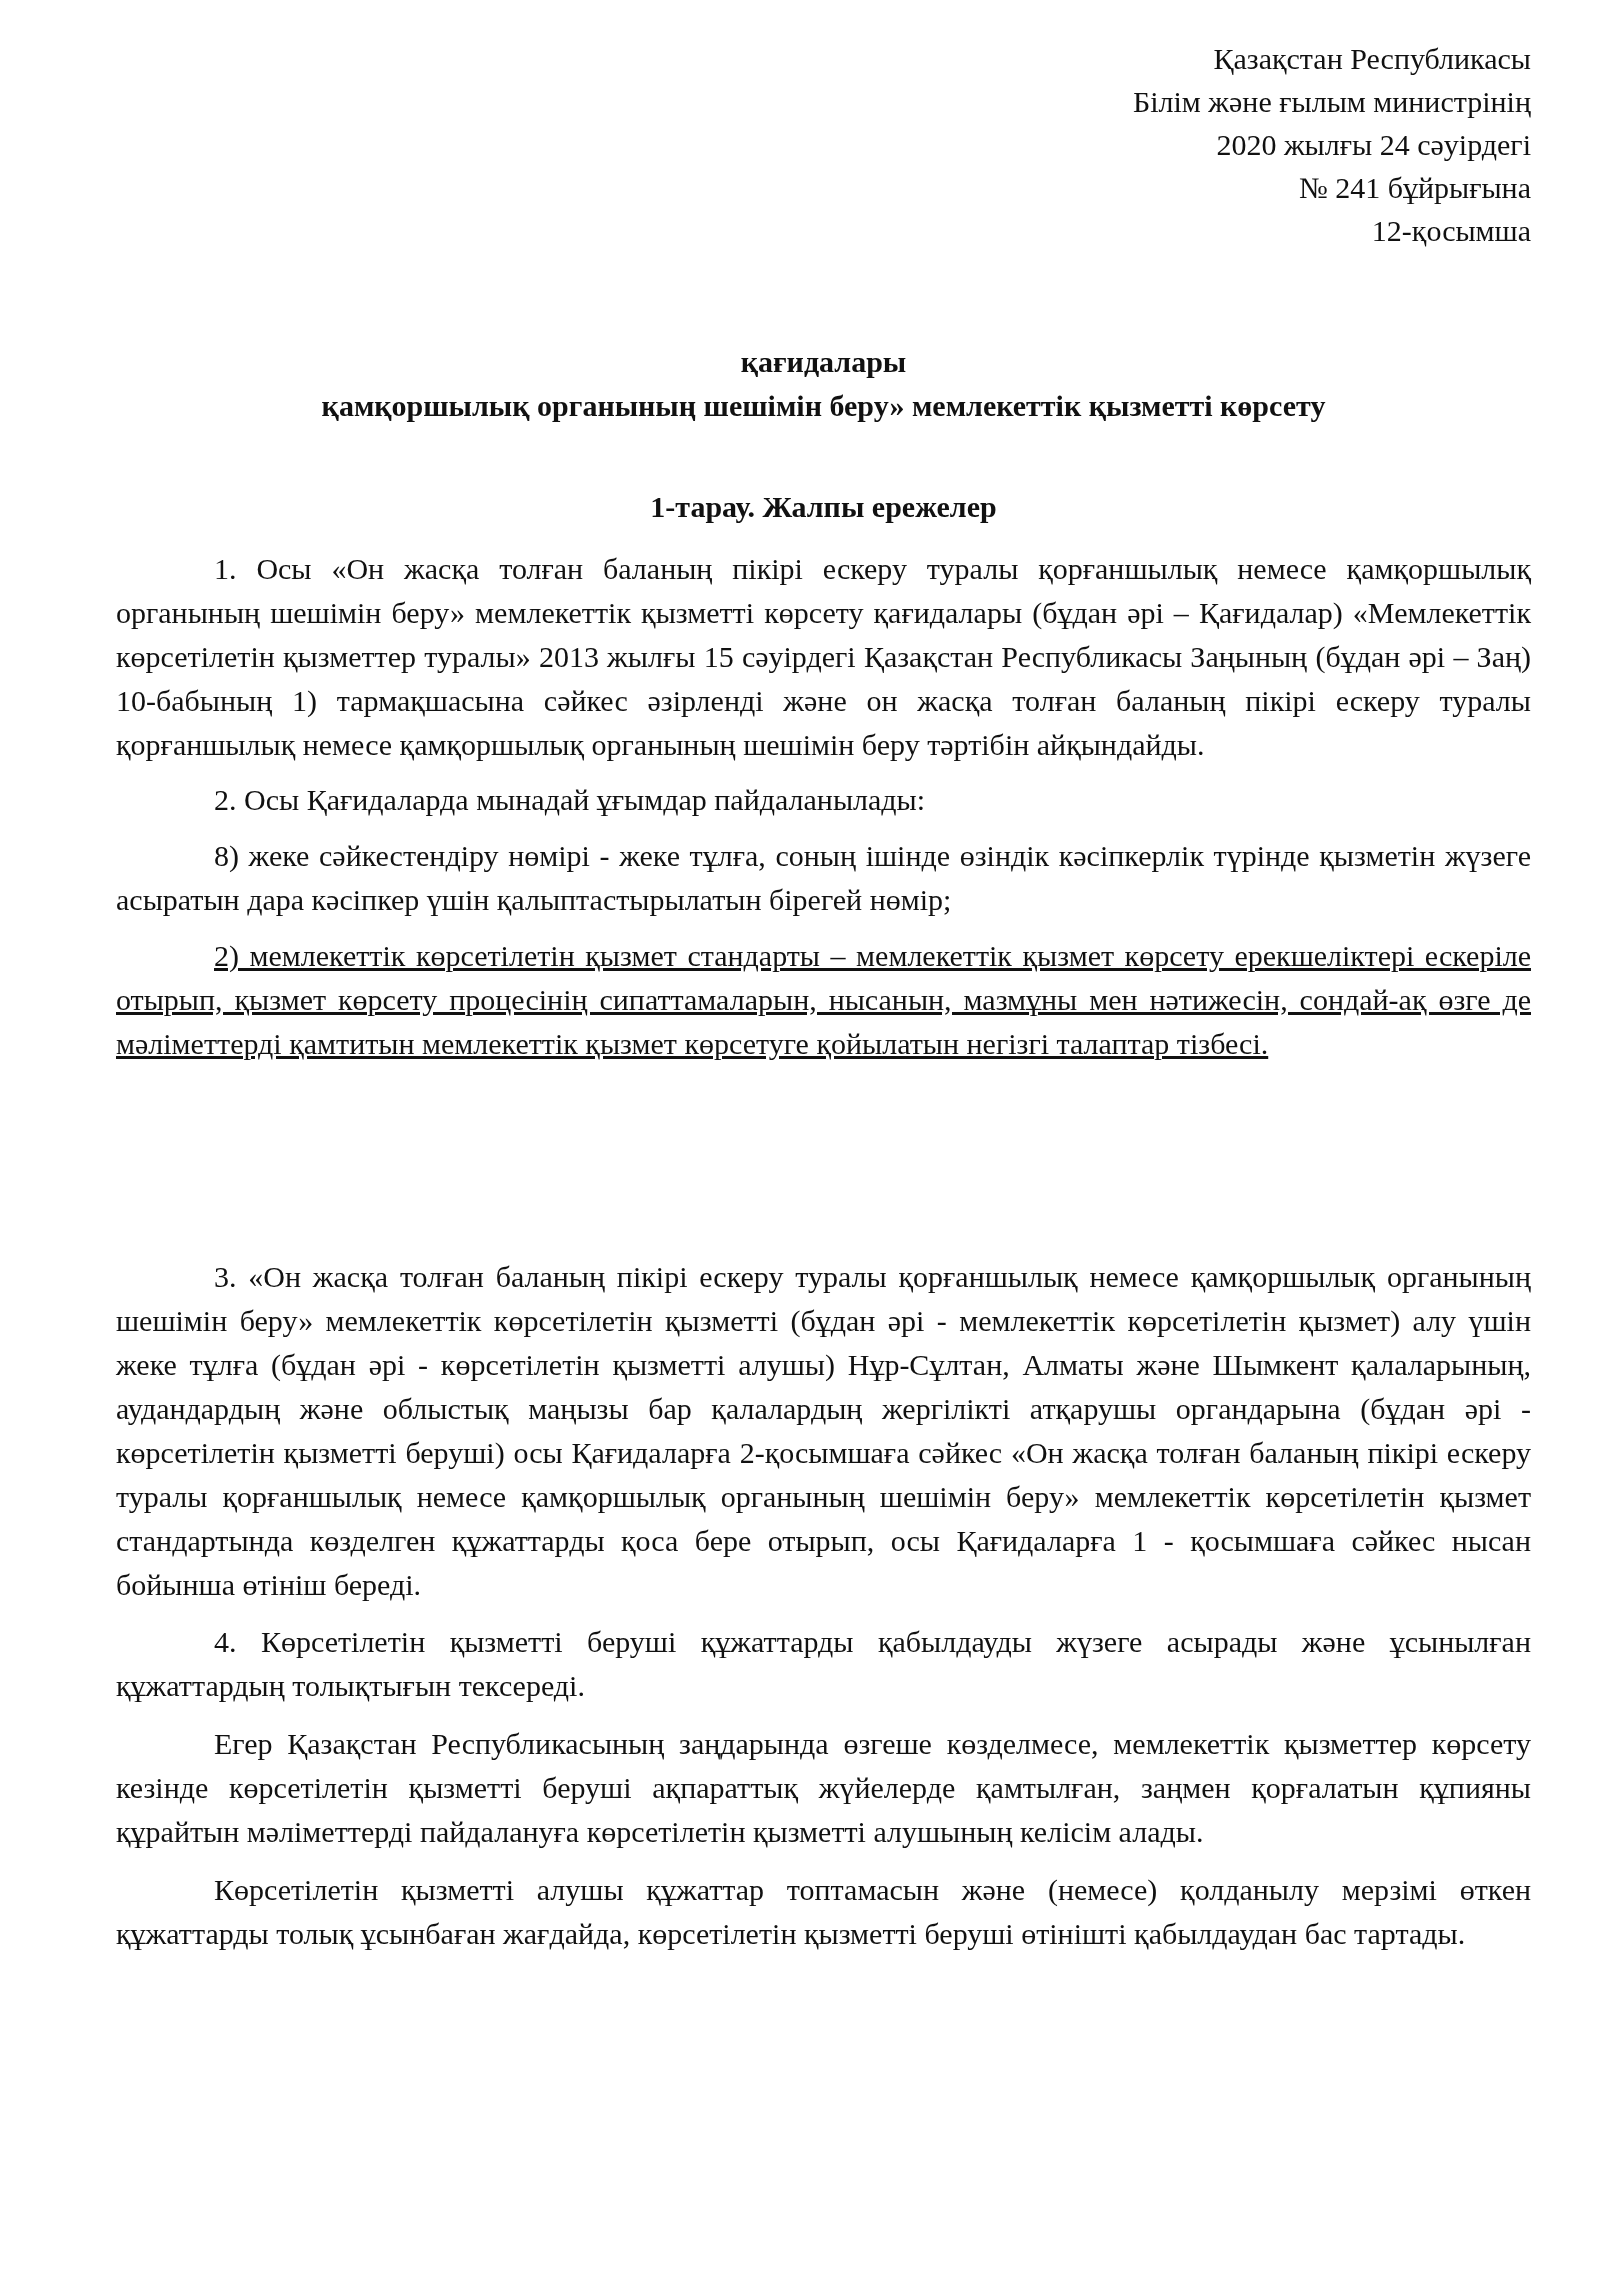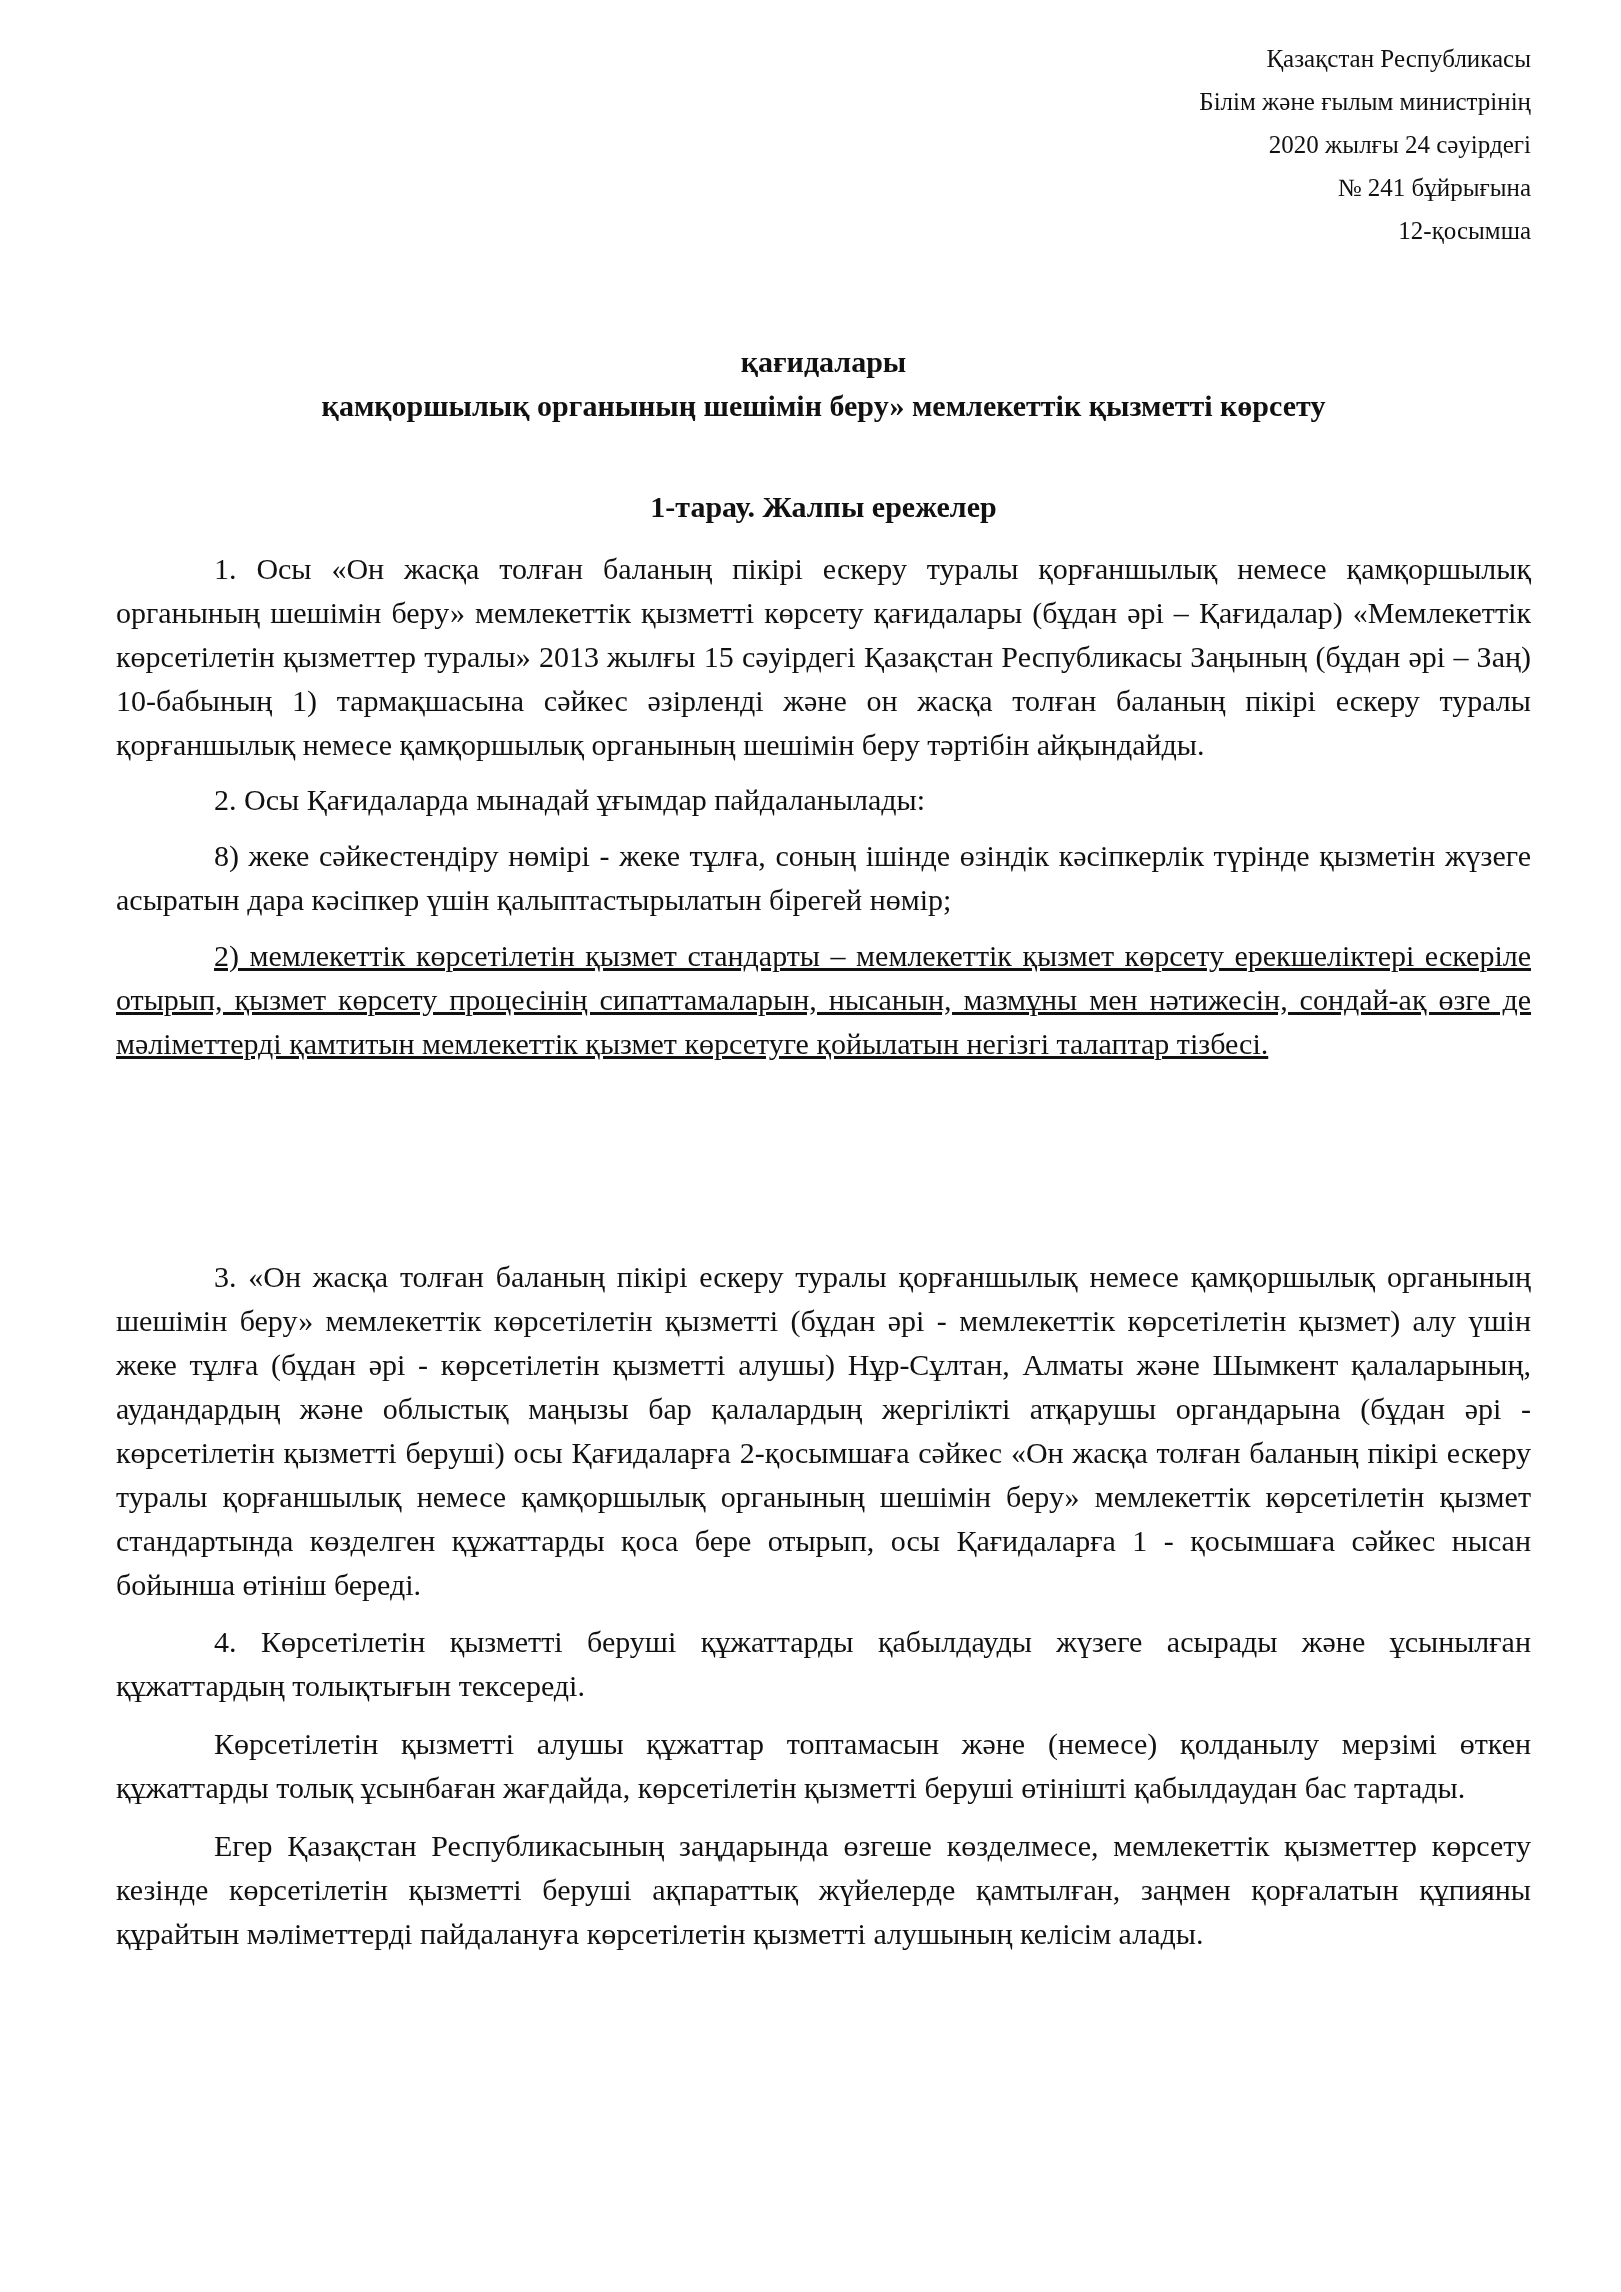--- a/index.html
+++ b/index.html
@@ -4,21 +4,21 @@
 <style>
   html, body { margin: 0; padding: 0; background: #ffffff; }
   body {
     width: 1621px; height: 2293px; overflow: hidden; position: relative;
     font-family: "Liberation Serif", "DejaVu Serif", serif;
     color: #111111;
   }
   .page { position: absolute; left: 116px; top: 0; width: 1415px; }
   .appendix-header {
     position: absolute; right: 0; top: 37px; text-align: right;
-    font-size: 25px; line-height: 43px;
+    font-size: 30px; line-height: 43px;
   }
   .doc-title {
     position: absolute; left: 0; top: 340px; width: 1415px; text-align: center;
     font-weight: bold; font-size: 30px; line-height: 44px;
   }
   .chapter {
     text-align: center; font-weight: bold; font-size: 30px; line-height: 44px; margin: 0;
   }
   .p {
     text-align: justify; font-size: 30px; line-height: 44px; margin: 0;
@@ -48,18 +48,18 @@
     <h2 class="chapter">1-тарау. Жалпы ережелер</h2>
     <p class="p" style="margin-top:17.6px;">1. Осы «Он жасқа толған баланың пікірі ескеру туралы қорғаншылық немесе қамқоршылық органының шешімін беру» мемлекеттік қызметті көрсету қағидалары (бұдан әрі – Қағидалар) «Мемлекеттік көрсетілетін қызметтер туралы» 2013 жылғы 15 сәуірдегі Қазақстан Республикасы Заңының (бұдан әрі – Заң) 10-бабының 1) тармақшасына сәйкес әзірленді және он жасқа толған баланың пікірі ескеру туралы қорғаншылық немесе қамқоршылық органының шешімін беру тәртібін айқындайды.</p>
     <p class="p" style="margin-top:11.8px;">2. Осы Қағидаларда мынадай ұғымдар пайдаланылады:</p>
     <p class="p" style="margin-top:11.8px;">8) жеке сәйкестендіру нөмірі - жеке тұлға, соның ішінде өзіндік кәсіпкерлік түрінде қызметін жүзеге асыратын дара кәсіпкер үшін қалыптастырылатын бірегей нөмір;</p>
     <p class="p" style="margin-top:11.8px;text-decoration:underline;">2) мемлекеттік көрсетілетін қызмет стандарты – мемлекеттік қызмет көрсету ерекшеліктері ескеріле отырып, қызмет көрсету процесінің сипаттамаларын, нысанын, мазмұны мен нәтижесін, сондай-ақ өзге де мәліметтерді қамтитын мемлекеттік қызмет көрсетуге қойылатын негізгі талаптар тізбесі.</p>
   </div>
 
   <div class="content" style="top:1237px;">
     <p class="p" style="margin-top:17.6px;">3. «Он жасқа толған баланың пікірі ескеру туралы қорғаншылық немесе қамқоршылық органының шешімін беру» мемлекеттік көрсетілетін қызметті (бұдан әрі - мемлекеттік көрсетілетін қызмет) алу үшін жеке тұлға (бұдан әрі - көрсетілетін қызметті алушы) Нұр-Сұлтан, Алматы және Шымкент қалаларының, аудандардың және облыстық маңызы бар қалалардың жергілікті атқарушы органдарына (бұдан әрі - көрсетілетін қызметті беруші) осы Қағидаларға 2-қосымшаға сәйкес «Он жасқа толған баланың пікірі ескеру туралы қорғаншылық немесе қамқоршылық органының шешімін беру» мемлекеттік көрсетілетін қызмет стандартында көзделген құжаттарды қоса бере отырып, осы Қағидаларға 1 - қосымшаға сәйкес нысан бойынша өтініш береді.</p>
     <p class="p" style="margin-top:13.7px;">4. Көрсетілетін қызметті беруші құжаттарды қабылдауды жүзеге асырады және ұсынылған құжаттардың толықтығын тексереді.</p>
+    <p class="p" style="margin-top:13.7px;">Егер Қазақстан Республикасының заңдарында өзгеше көзделмесе, мемлекеттік қызметтер көрсету кезінде көрсетілетін қызметті беруші ақпараттық жүйелерде қамтылған, заңмен қорғалатын құпияны құрайтын мәліметтерді пайдалануға көрсетілетін қызметті алушының келісім алады.</p>
     <p class="p" style="margin-top:13.7px;">Көрсетілетін қызметті алушы құжаттар топтамасын және (немесе) қолданылу мерзімі өткен құжаттарды толық ұсынбаған жағдайда, көрсетілетін қызметті беруші өтінішті қабылдаудан бас тартады.</p>
-    <p class="p" style="margin-top:13.7px;">Егер Қазақстан Республикасының заңдарында өзгеше көзделмесе, мемлекеттік қызметтер көрсету кезінде көрсетілетін қызметті беруші ақпараттық жүйелерде қамтылған, заңмен қорғалатын құпияны құрайтын мәліметтерді пайдалануға көрсетілетін қызметті алушының келісім алады.</p>
   </div>
 
 </div>
 
 
 </body></html>

